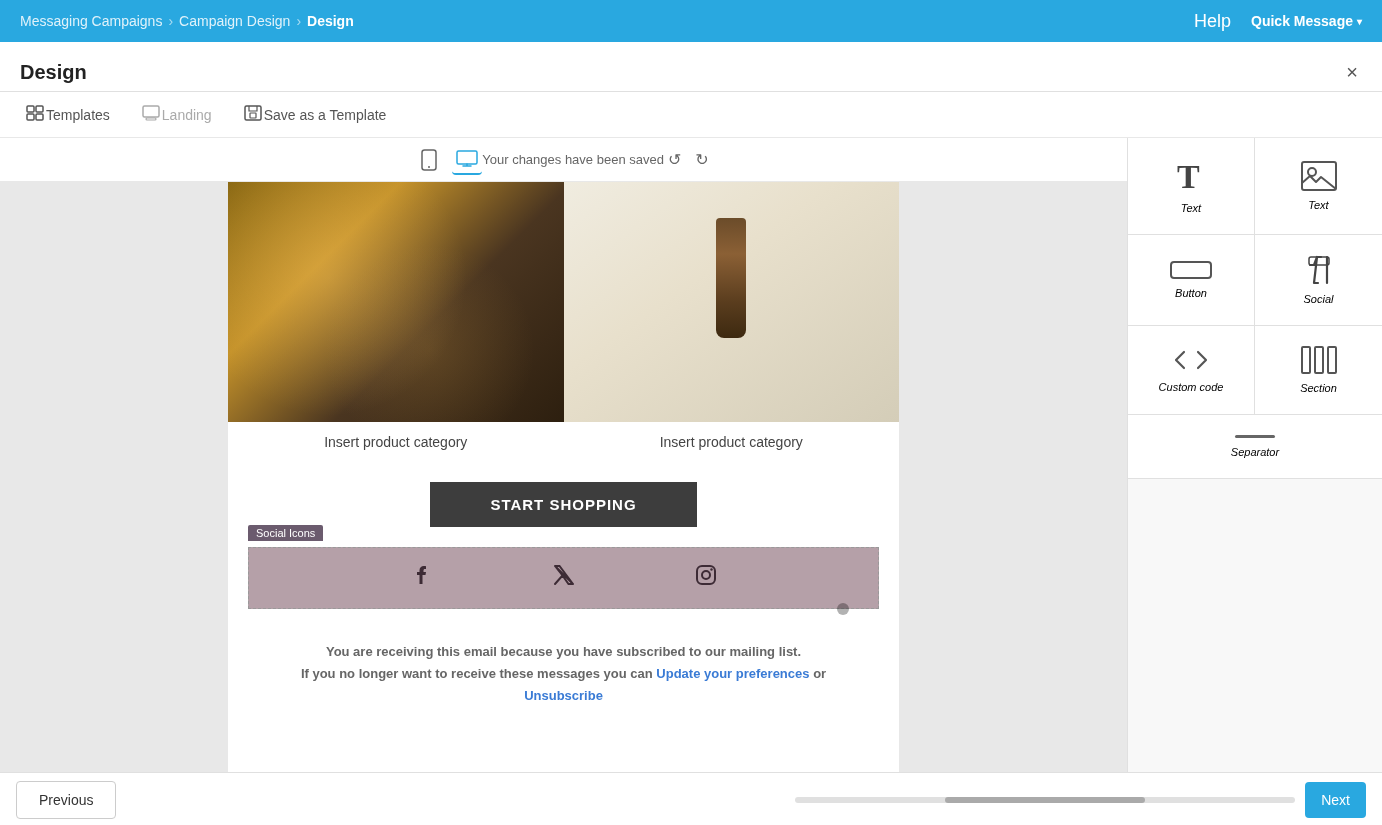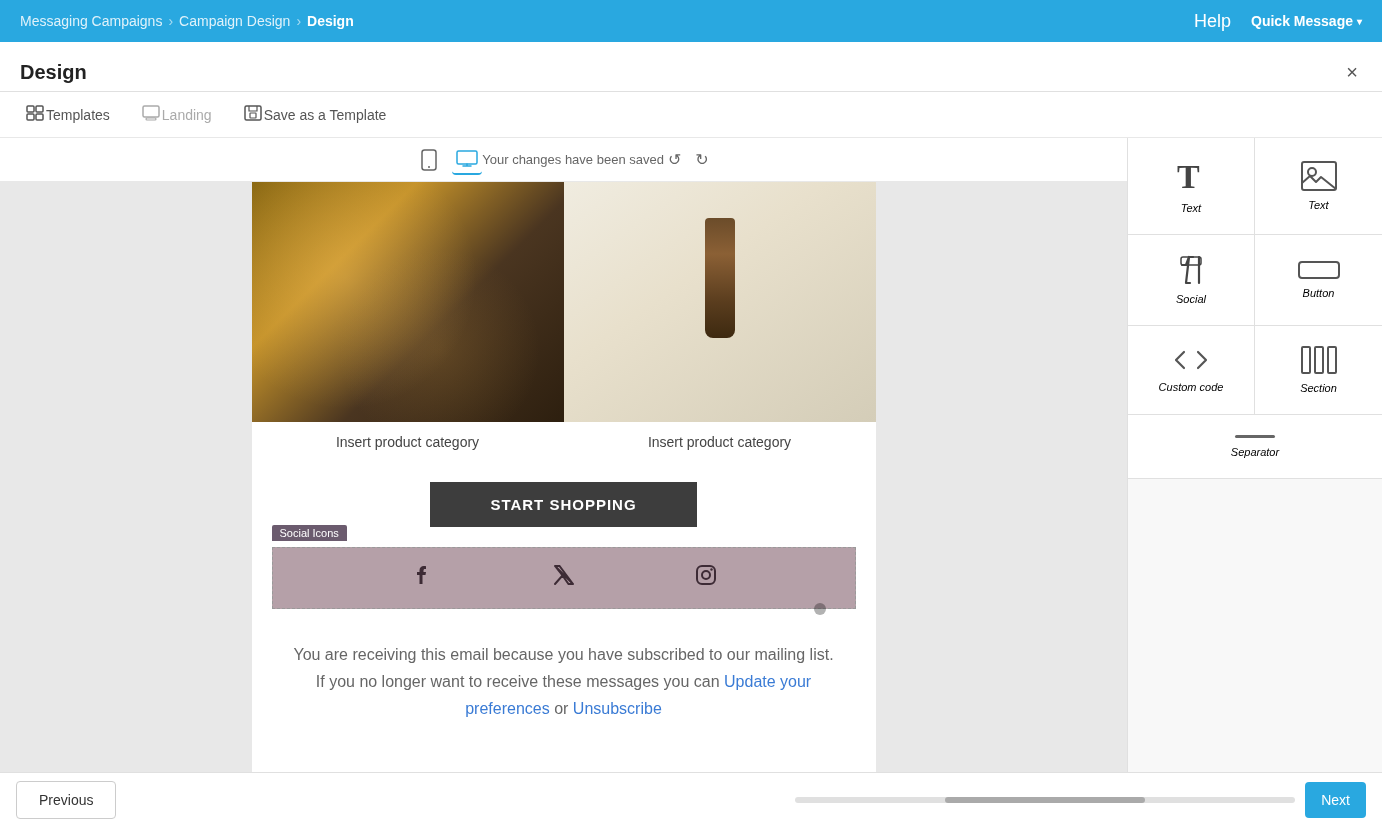--- a/index.html
+++ b/index.html
@@ -132,21 +132,21 @@
     }
 
     .canvas-scroll {
       flex: 1;
       overflow-y: auto;
       overflow-x: hidden;
       background: #e8e8e8;
       position: relative;
     }
     .canvas-inner {
-      width: 624px;
+      width: 671px;
       margin: 0 auto;
       background: white;
       min-height: 600px;
     }
 
     .product-grid {
       display: flex;
       width: 100%;
     }
     .product-col {
@@ -239,23 +239,24 @@
     }
     .social-icon-item {
       font-size: 22px;
       color: #3d2b35;
       cursor: pointer;
     }
 
     .footer-text {
       padding: 16px 40px;
       text-align: center;
-      font-size: 16px;
+      font-size: 13px;
       color: #666;
       line-height: 1.7;
+      font-weight: bold;
     }
     .footer-text a {
       color: #3a7bd5;
       text-decoration: none;
     }
 
     
     .cursor-dot {
       position: absolute;
       width: 12px; height: 12px;
@@ -512,35 +513,35 @@
             <rect x="1" y="1" width="34" height="28" rx="2" stroke="#555" stroke-width="2"></rect>
             <circle cx="11" cy="11" r="4" stroke="#555" stroke-width="2"></circle>
             <path d="M1 22l8-7 6 6 5-5 15 12" stroke="#555" stroke-width="2" stroke-linejoin="round"></path>
           </svg>
         </div>
         <span class="panel-item-label">Text</span>
       </div>
 
       <div class="panel-item">
         <div class="panel-item-icon">
+          <svg width="42" height="18" viewBox="0 0 42 18" fill="none">
+            <rect x="1" y="1" width="40" height="16" rx="3" stroke="#555" stroke-width="2"></rect>
+          </svg>
+        </div>
+        <span class="panel-item-label">Button</span>
+      </div>
+
+      <div class="panel-item">
+        <div class="panel-item-icon">
           <svg width="28" height="30" viewBox="0 0 28 30" fill="none">
             <path d="M5 10h4L12 2M12 2h4M12 2L9 28M9 28h4M22 2v26" stroke="#444" stroke-width="2.2" stroke-linecap="round"></path>
             <path d="M6 10h16M6 10C6 10 4 10 4 8V4c0-2 2-2 2-2h16c2 0 2 2 2 2v4c0 2-2 2-2 2" stroke="#444" stroke-width="1.5" stroke-linejoin="round"></path>
           </svg>
         </div>
         <span class="panel-item-label">Social</span>
-      </div>
-
-      <div class="panel-item">
-        <div class="panel-item-icon">
-          <svg width="42" height="18" viewBox="0 0 42 18" fill="none">
-            <rect x="1" y="1" width="40" height="16" rx="3" stroke="#555" stroke-width="2"></rect>
-          </svg>
-        </div>
-        <span class="panel-item-label">Button</span>
       </div>
 
       <div class="panel-item">
         <div class="panel-item-icon">
           <svg width="38" height="26" viewBox="0 0 38 26" fill="none">
             <path d="M12 5L4 13l8 8M26 5l8 8-8 8" stroke="#555" stroke-width="2.2" stroke-linecap="round" stroke-linejoin="round"></path>
           </svg>
         </div>
         <span class="panel-item-label">Custom code</span>
       </div>

